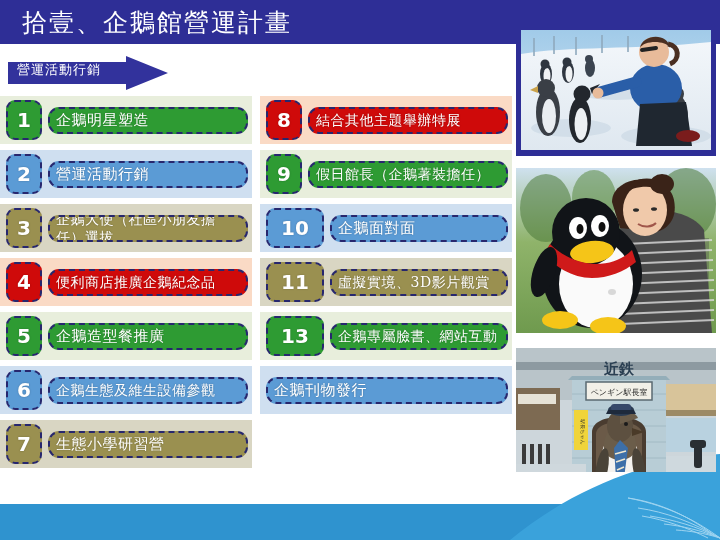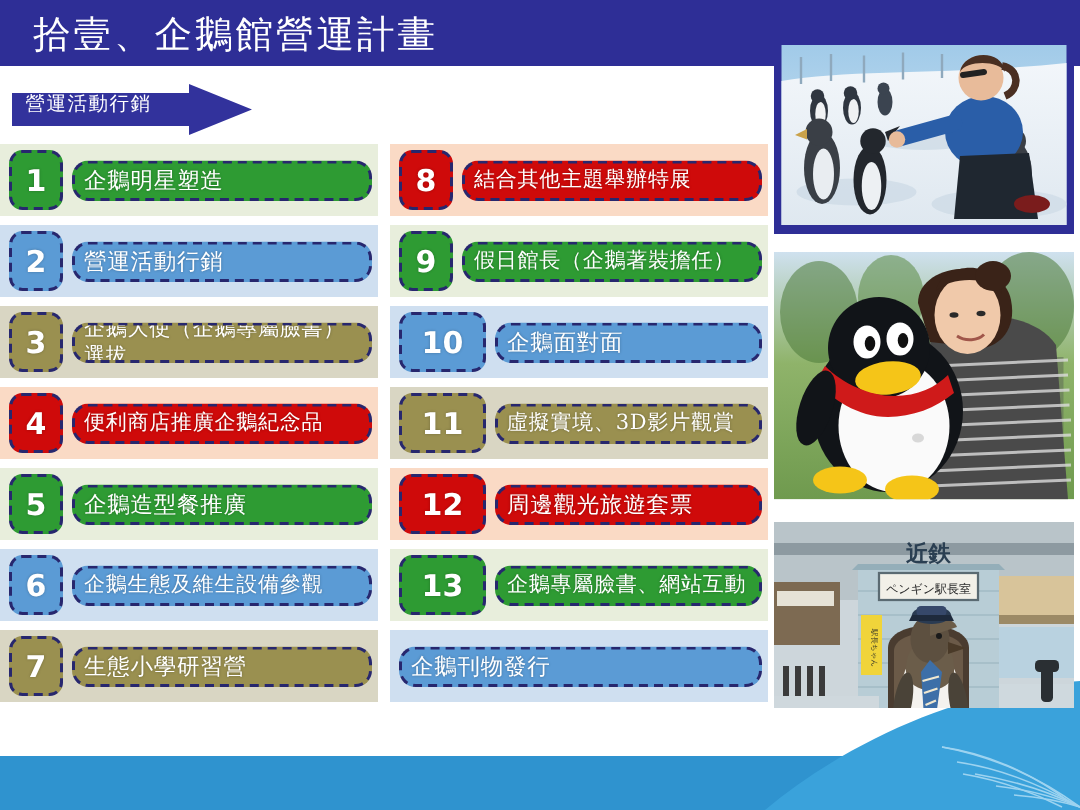--- a/index.html
+++ b/index.html
@@ -209,21 +209,21 @@
           </div>
           <div class="label-box" style="background: rgb(91, 155, 213);">
             <span>營運活動行銷</span>
           </div>
         </div>
         <div class="item-row" style="background: rgb(217, 214, 195);">
           <div class="num-chip" style="background: rgb(154, 144, 80);">
             <span>3</span>
           </div>
           <div class="label-box two-line" style="background: rgb(154, 144, 80);">
-            <span>企鵝大使（企鵝專屬臉書）選拔</span>
+            <span>企鵝大使（社區小朋友擔任）選拔</span>
           </div>
         </div>
         <div class="item-row" style="background: rgb(250, 218, 197);">
           <div class="num-chip" style="background: rgb(207, 10, 10);">
             <span>4</span>
           </div>
           <div class="label-box two-line" style="background: rgb(207, 10, 10);">
             <span>便利商店推廣企鵝紀念品</span>
           </div>
         </div>
@@ -276,28 +276,20 @@
           <div class="label-box" style="background: rgb(91, 155, 213);">
             <span>企鵝面對面</span>
           </div>
         </div>
         <div class="item-row" style="background: rgb(217, 214, 195);">
           <div class="num-chip wide" style="background: rgb(154, 144, 80);">
             <span>11</span>
           </div>
           <div class="label-box two-line" style="background: rgb(154, 144, 80);">
             <span>虛擬實境、3D影片觀賞</span>
-          </div>
-        </div>
-        <div class="item-row" style="background: rgb(250, 218, 197);">
-          <div class="num-chip wide" style="background: rgb(207, 10, 10);">
-            <span>12</span>
-          </div>
-          <div class="label-box" style="background: rgb(207, 10, 10);">
-            <span>周邊觀光旅遊套票</span>
           </div>
         </div>
         <div class="item-row" style="background: rgb(232, 238, 220);">
           <div class="num-chip wide" style="background: rgb(46, 155, 51); justify-content: center;">
             <span>13</span>
           </div>
           <div class="label-box two-line" style="background: rgb(46, 155, 51);">
             <span>企鵝專屬臉書、網站互動</span>
           </div>
         </div>

